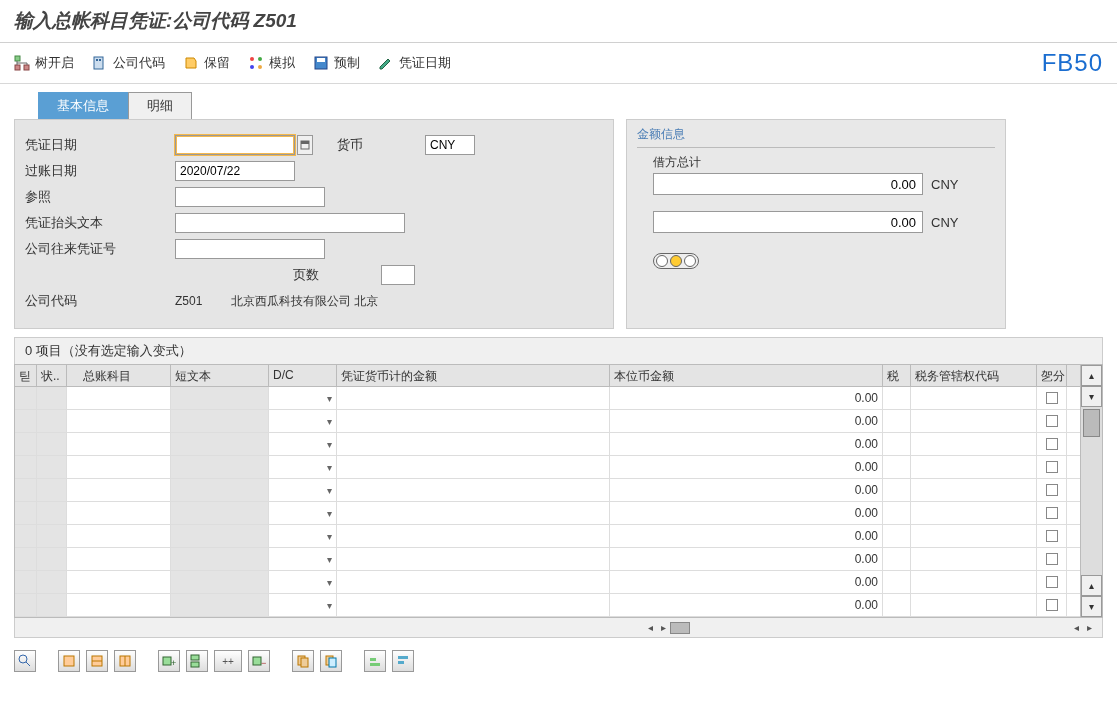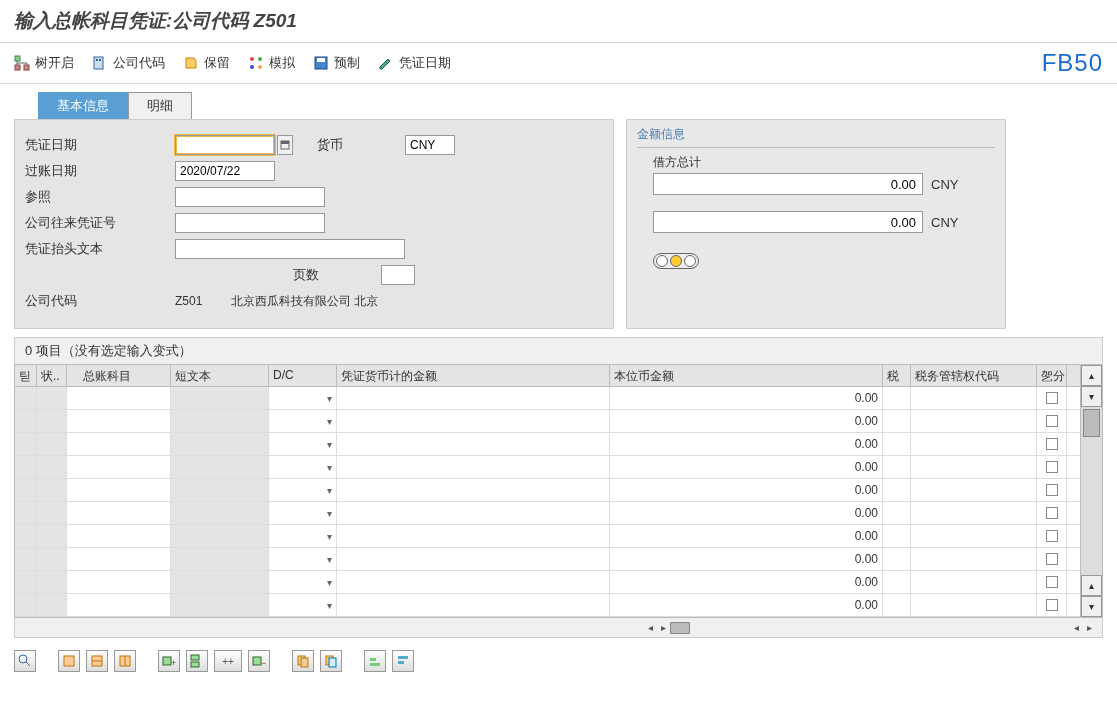--- a/index.html
+++ b/index.html
@@ -13,21 +13,21 @@
 .main { padding: 8px 14px 4px; }
 .tabs { display: flex; margin-left: 24px; }
 .tab { padding: 4px 18px; border: 1px solid #999; background: #f0f0f0; border-bottom: none; font-size: 13px; cursor: pointer; }
 .tab.active { background: #5a9fd4; color: #fff; border-color: #5a9fd4; }
 .tab-panel { display: flex; gap: 12px; }
 .panel-left { flex: 0 0 600px; background: #e5e5e5; padding: 12px 10px 14px; border: 1px solid #ccc; }
 .panel-right { flex: 0 0 380px; background: #e8e8e8; border: 1px solid #ccc; padding: 4px 10px 14px; }
 .row { display: flex; align-items: center; height: 26px; }
 .lbl { width: 150px; font-size: 13px; }
 .input { height: 20px; border: 1px solid #999; background: #fff; padding: 1px 4px; font-size: 12px; }
-.w100 { width: 100px; }
+.w100 { width: 120px; }
 .w50 { width: 50px; }
 .w150 { width: 150px; }
 .w230 { width: 230px; }
 .date-help { display: inline-flex; border: 1px solid #999; background: #f0f0f0; width: 16px; height: 20px; margin-left: 2px; align-items: center; justify-content: center; cursor: pointer; }
 .section-title { color: #4a7db5; padding: 2px 0 4px; margin-bottom: 6px; border-bottom: 1px solid #bbb; }
 .amt-row { display: flex; align-items: center; margin-bottom: 6px; }
 .amt-input { height: 22px; border: 1px solid #999; background: #fff; width: 270px; text-align: right; padding: 2px 6px; font-size: 13px; }
 .cur { margin-left: 8px; font-size: 13px; }
 .traffic { margin-top: 14px; display: inline-flex; border: 1px solid #666; border-radius: 10px; padding: 1px 2px; background: #eee; gap: 2px; }
 .light { width: 12px; height: 12px; border-radius: 50%; border: 1px solid #666; }
@@ -141,26 +141,26 @@
       </div>
       <div class="row">
         <span class="lbl">过账日期</span>
         <input class="input w100" value="2020/07/22" style="">
       </div>
       <div class="row">
         <span class="lbl">参照</span>
         <input class="input w150" value="" style="">
       </div>
       <div class="row">
+        <span class="lbl">凭证抬头文本</span>
+        <input class="input w230" value="" style="">
+      </div>
+      <div class="row">
         <span class="lbl">公司往来凭证号</span>
         <input class="input w150" value="" style="">
-      </div>
-      <div class="row">
-        <span class="lbl">凭证抬头文本</span>
-        <input class="input w230" value="" style="">
       </div>
       <div class="row">
         <span class="lbl"></span>
         <span style="width:118px;"></span>
         <span class="lbl" style="width:auto;">页数</span>
         <input class="input" style="width: 34px; margin-left: 62px;" value="">
       </div>
       <div class="row">
         <span class="lbl">公司代码</span>
         <span style="width:56px;">Z501</span>

